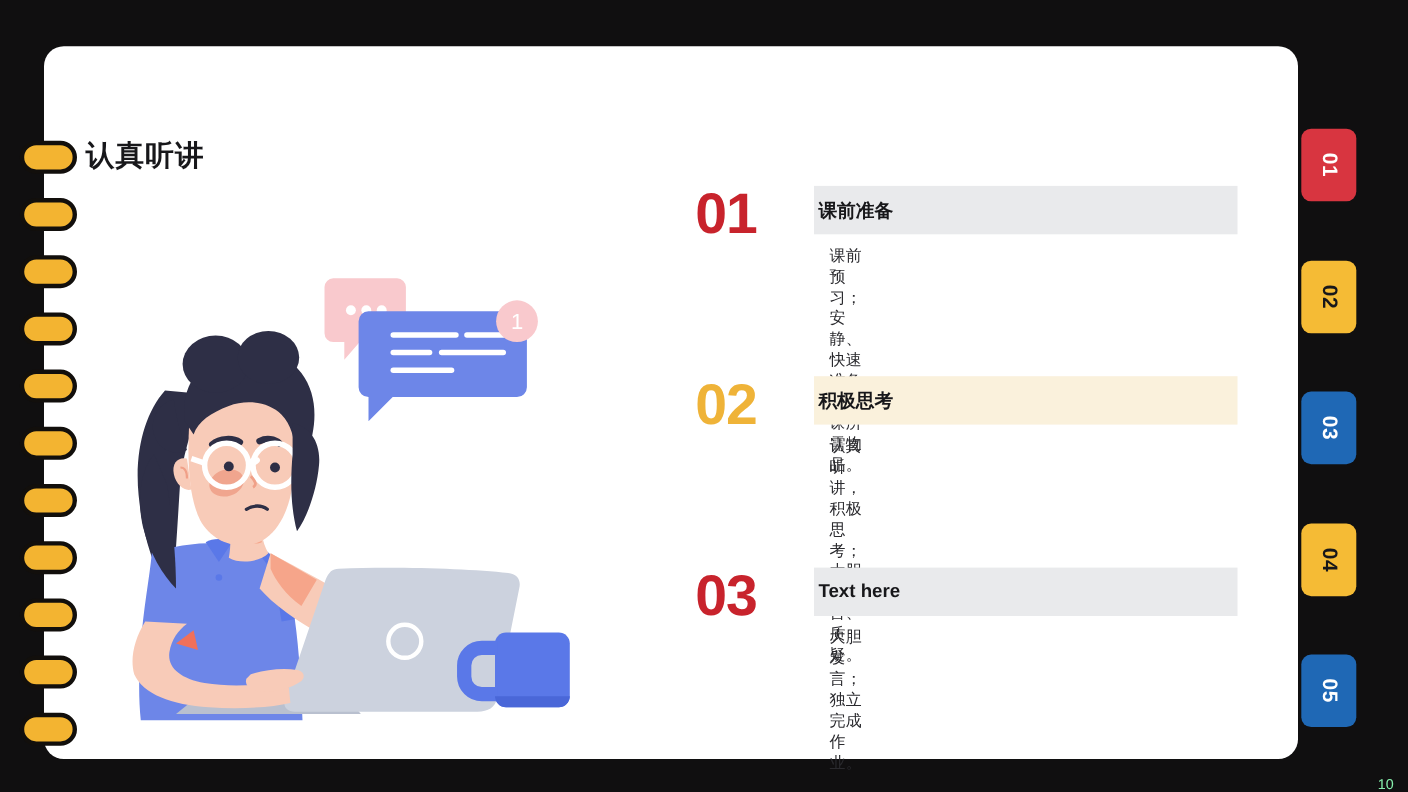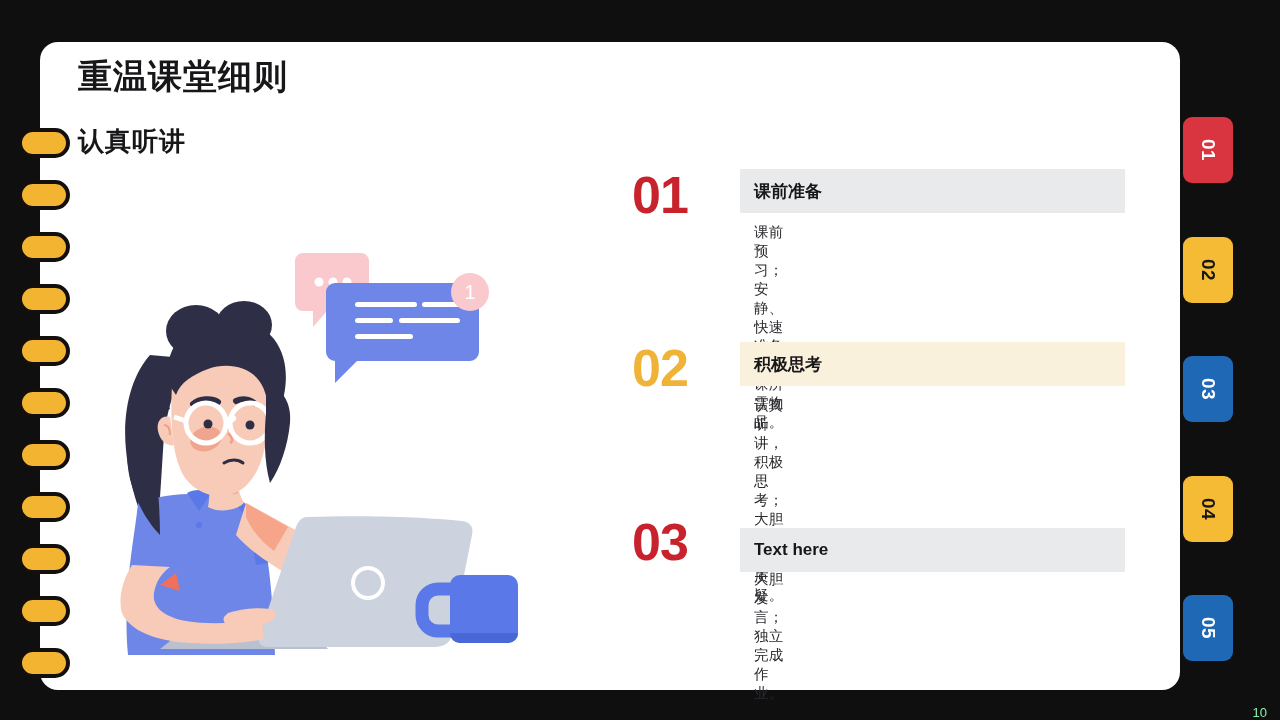--- a/index.html
+++ b/index.html
@@ -86,21 +86,21 @@
     left: 32px; top: 0px;
     font-size: 52px;
     font-weight: bold;
     letter-spacing: -1px;
   }
   .item-head {
     position: absolute;
     left: 140px; top: 4px;
     width: 385px; height: 44px;
     display: flex; align-items: center;
-    padding-left: 14px;
+    padding-left: 4px;
     font-size: 17px;
     font-weight: bold;
     color: #17171a;
   }
   .item-desc {
     position: absolute;
     left: 154px; top: 58px;
     font-size: 14.5px;
     color: #2a2a2e;
     letter-spacing: 0.3px;
@@ -215,37 +215,36 @@
       <div class="ring" style="top: 284px; background: rgb(243, 180, 49); border-color: rgb(18, 15, 12);"></div>
       <div class="ring" style="top: 336px; background: rgb(243, 180, 49); border-color: rgb(18, 15, 12);"></div>
       <div class="ring" style="top: 388px; background: rgb(243, 180, 49); border-color: rgb(18, 15, 12);"></div>
       <div class="ring" style="top: 440px; background: rgb(243, 180, 49); border-color: rgb(18, 15, 12);"></div>
       <div class="ring" style="top: 492px; background: rgb(243, 180, 49); border-color: rgb(18, 15, 12);"></div>
       <div class="ring" style="top: 544px; background: rgb(243, 180, 49); border-color: rgb(18, 15, 12);"></div>
       <div class="ring" style="top: 596px; background: rgb(243, 180, 49); border-color: rgb(18, 15, 12);"></div>
       <div class="ring" style="top: 648px; background: rgb(243, 180, 49); border-color: rgb(18, 15, 12);"></div>
     </div>
 
-  <div id="title">重温课堂细则</div>
   <div id="subtitle">认真听讲</div>
 
   <div id="items">
       <div class="item" style="top: 165px;">
         <div class="item-num" style="color: rgb(200, 35, 44);">01</div>
         <div class="item-head" style="background: rgb(233, 234, 236);">课前准备</div>
         <div class="item-desc">课前预习；安静、快速准备好上课所需物品。</div>
       </div>
       <div class="item" style="top: 338px;">
         <div class="item-num" style="color: rgb(239, 179, 56);">02</div>
         <div class="item-head" style="background: rgb(250, 241, 220);">积极思考</div>
         <div class="item-desc">认真听讲，积极思考；大胆发言、质疑。</div>
       </div>
       <div class="item" style="top: 512px;">
         <div class="item-num" style="color: rgb(200, 35, 44);">03</div>
-        <div class="item-head" style="background: rgb(233, 234, 236); margin-top: 12px;">Text here</div>
+        <div class="item-head" style="background: rgb(233, 234, 236);">Text here</div>
         <div class="item-desc">大胆发言；独立完成作业。</div>
       </div>
     </div>
 
   <div id="tabs">
       <div class="side-tab" style="top: 117px; background: rgb(216, 53, 64);">
         <span style="color: rgb(255, 255, 255);">01</span>
       </div>
       <div class="side-tab" style="top: 237px; background: rgb(245, 187, 53);">
         <span style="color: rgb(23, 23, 26);">02</span>

